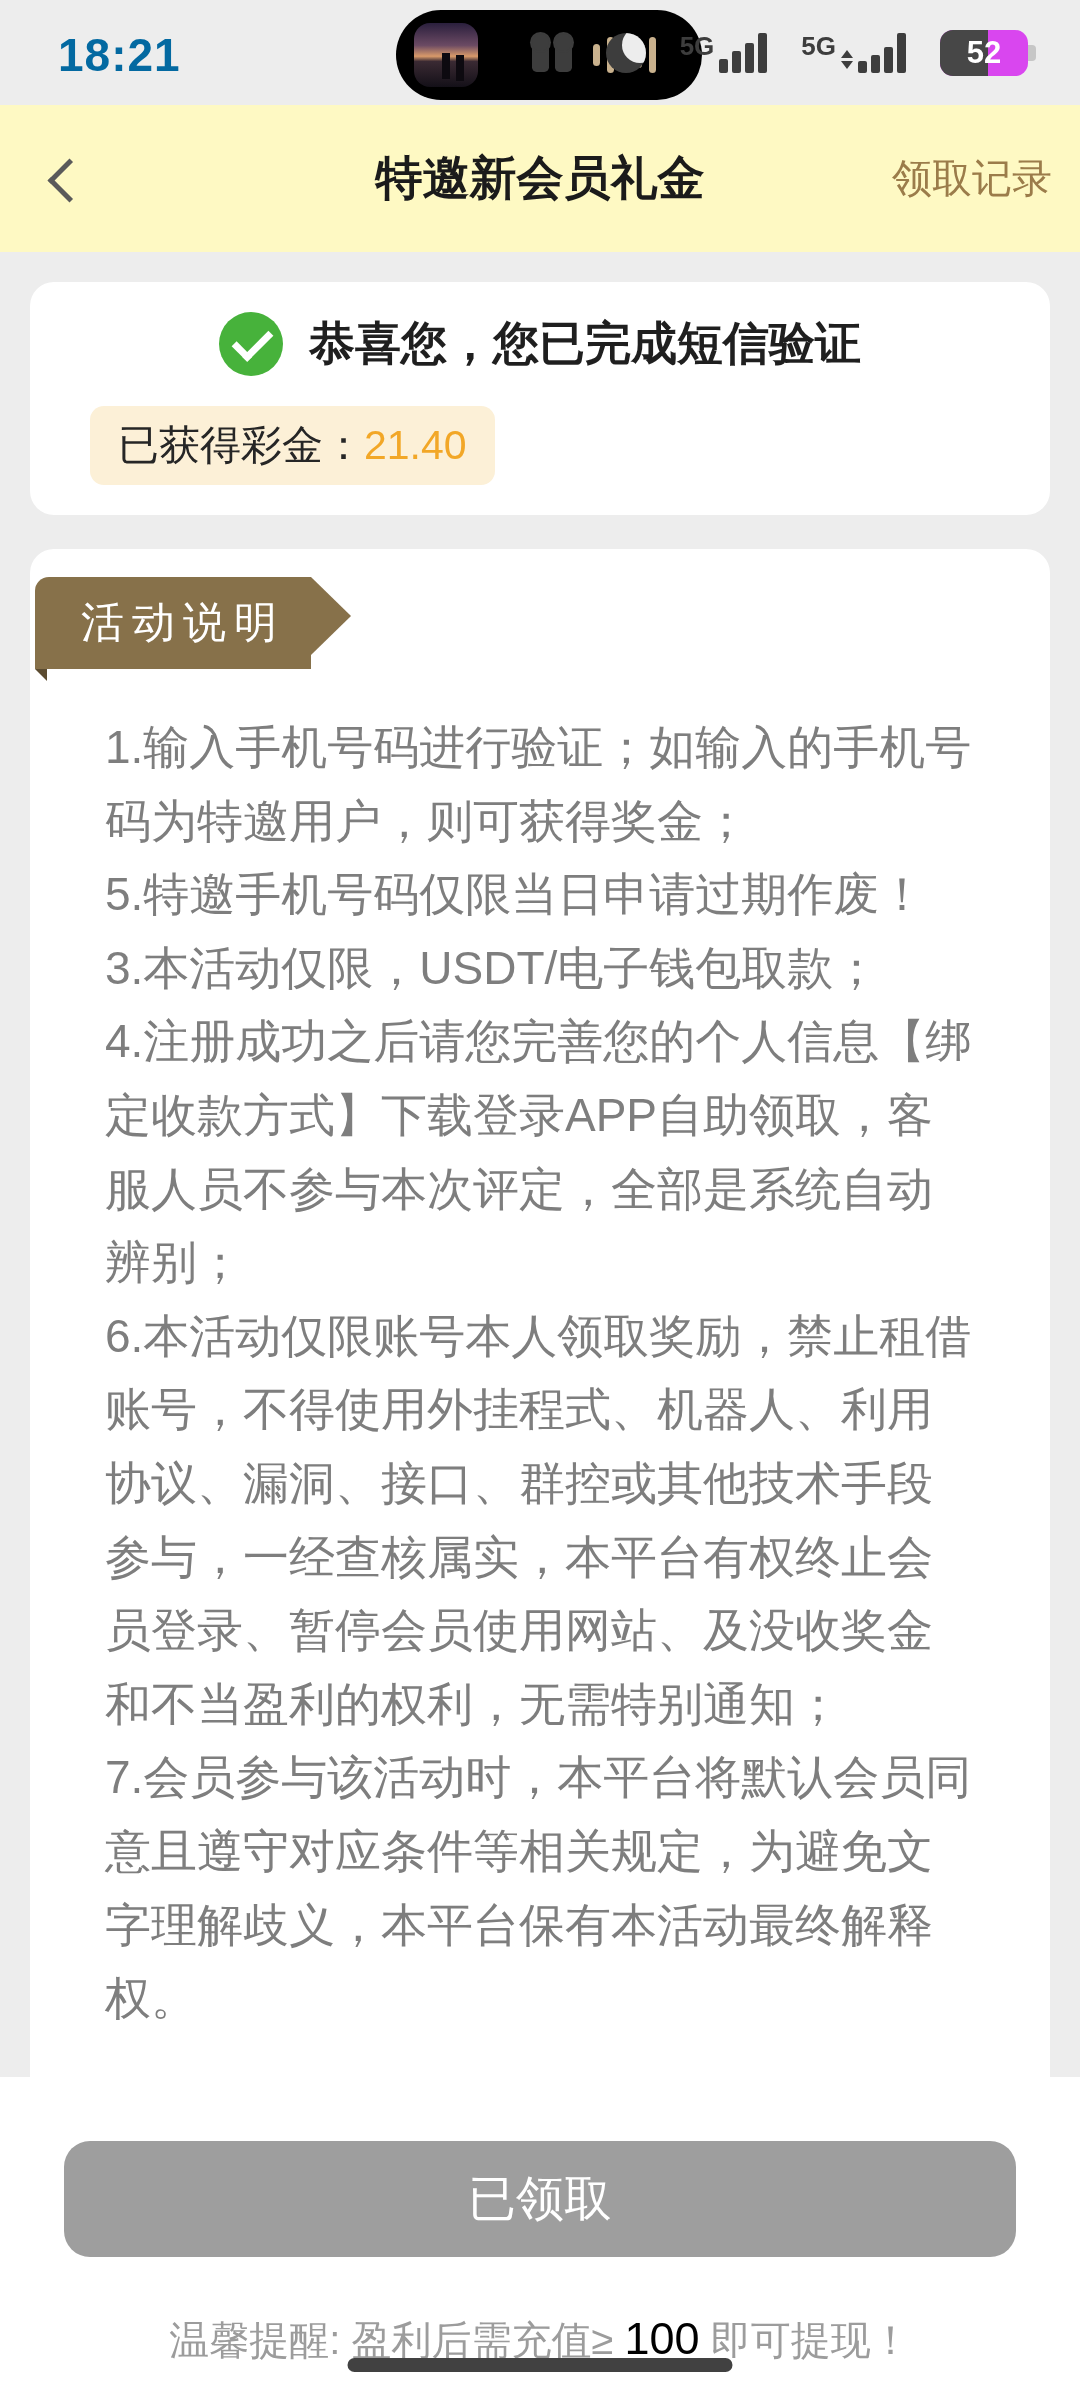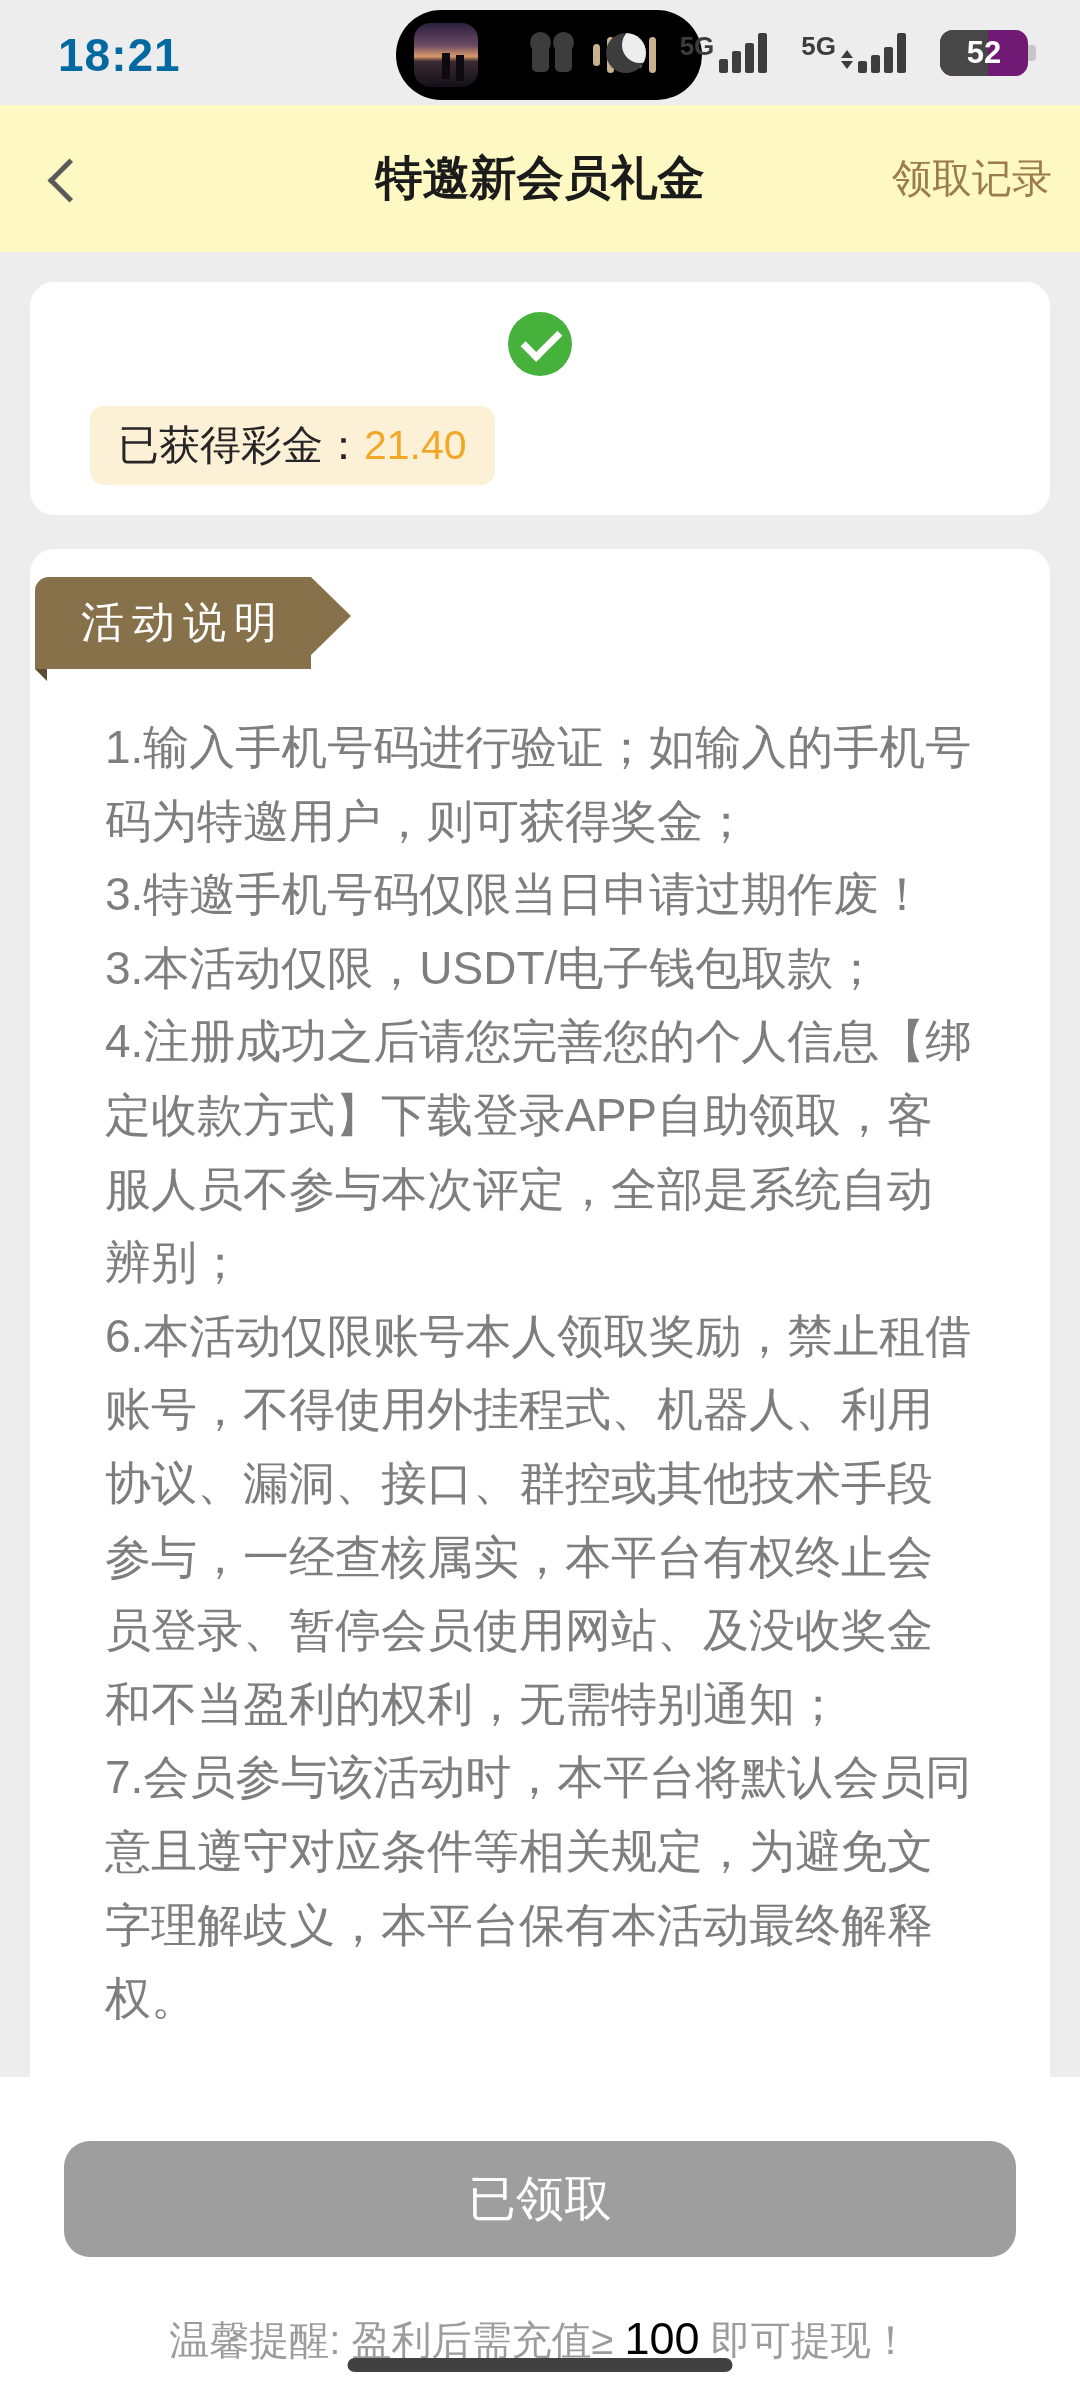--- a/index.html
+++ b/index.html
@@ -38,21 +38,21 @@
   .g5 { font-size:26px; font-weight:bold; color:#3d3d3d; line-height:1; align-self:flex-start; }
   .bars { display:flex; align-items:flex-end; gap:4px; height:40px; }
   .bars i { display:block; width:9px; background:#3d3d3d; border-radius:2px; }
   .b1{height:14px} .b2{height:22px} .b3{height:30px} .b4{height:40px}
   .s1{height:12px} .s2{height:18px} .s3{height:26px}
   .b-light{ background:#b5b5b5; height:40px; }
   .updown { display:flex; flex-direction:column; gap:3px; align-self:flex-end; margin-bottom:4px; }
   .updown i { display:block; width:0; height:0; border-left:6px solid transparent; border-right:6px solid transparent; }
   .up { border-bottom:8px solid #3d3d3d; }
   .down { border-top:8px solid #3d3d3d; }
-  .battery { width:88px; height:46px; border-radius:13px; background:#701a75; position:relative; }
+  .battery { width:88px; height:46px; border-radius:13px; background:#d946ef; position:relative; }
   .battery::after { content:''; position:absolute; right:-8px; top:15px; width:8px; height:16px; background:#c6c6c6; border-radius:0 4px 4px 0; }
   .battery-fill { position:absolute; left:0; top:0; bottom:0; width:54%; background:#474747; border-radius:13px 0 0 13px; }
   .battery-num { position:absolute; inset:0; display:flex; align-items:center; justify-content:center; font-size:31px; font-weight:bold; color:#fff; }
 
   
   .header { background:#fef9c3; height:147px; position:relative; display:flex; align-items:center; justify-content:center; }
   .back-btn { position:absolute; left:40px; top:50px; width:48px; height:48px; }
   .back-btn::after { content:''; position:absolute; left:14px; top:10px; width:26px; height:26px; border-left:5px solid #5a5a5a; border-bottom:5px solid #5a5a5a; transform:rotate(45deg); }
   .page-title { font-size:47px; font-weight:bold; color:#1b1b1b; }
   .records-link { position:absolute; right:28px; font-size:40px; color:#9b7c4a; }
@@ -140,31 +140,32 @@
 
 <div class="header">
   <div class="back-btn"></div>
   <div class="page-title">特邀新会员礼金</div>
   <div class="records-link">领取记录</div>
 </div>
 
 <div class="card verify-card">
   <div class="verify-row">
     <div class="check-circle"></div>
+    <div class="verify-msg">恭喜您，您已完成短信验证</div>
   </div>
   <div class="bonus-pill">
     <span class="bonus-label">已获得彩金：</span><span class="bonus-value">21.40</span>
   </div>
 </div>
 
 <div class="card activity-card">
   <div class="ribbon">活动说明</div>
   <div class="rules">
     <p>1.输入手机号码进行验证；如输入的手机号码为特邀用户，则可获得奖金；</p>
-    <p>3.特邀手机号码仅限当日申请过期作废！</p>
+    <p>5.特邀手机号码仅限当日申请过期作废！</p>
     <p>3.本活动仅限，USDT/电子钱包取款；</p>
     <p>4.注册成功之后请您完善您的个人信息【绑定收款方式】下载登录APP自助领取，客服人员不参与本次评定，全部是系统自动辨别；</p>
     <p>6.本活动仅限账号本人领取奖励，禁止租借账号，不得使用外挂程式、机器人、利用协议、漏洞、接口、群控或其他技术手段参与，一经查核属实，本平台有权终止会员登录、暂停会员使用网站、及没收奖金和不当盈利的权利，无需特别通知；</p>
     <p>7.会员参与该活动时，本平台将默认会员同意且遵守对应条件等相关规定，为避免文字理解歧义，本平台保有本活动最终解释权。</p>
   </div>
 
   
 </div>
 
 <div class="bottom-bar">

